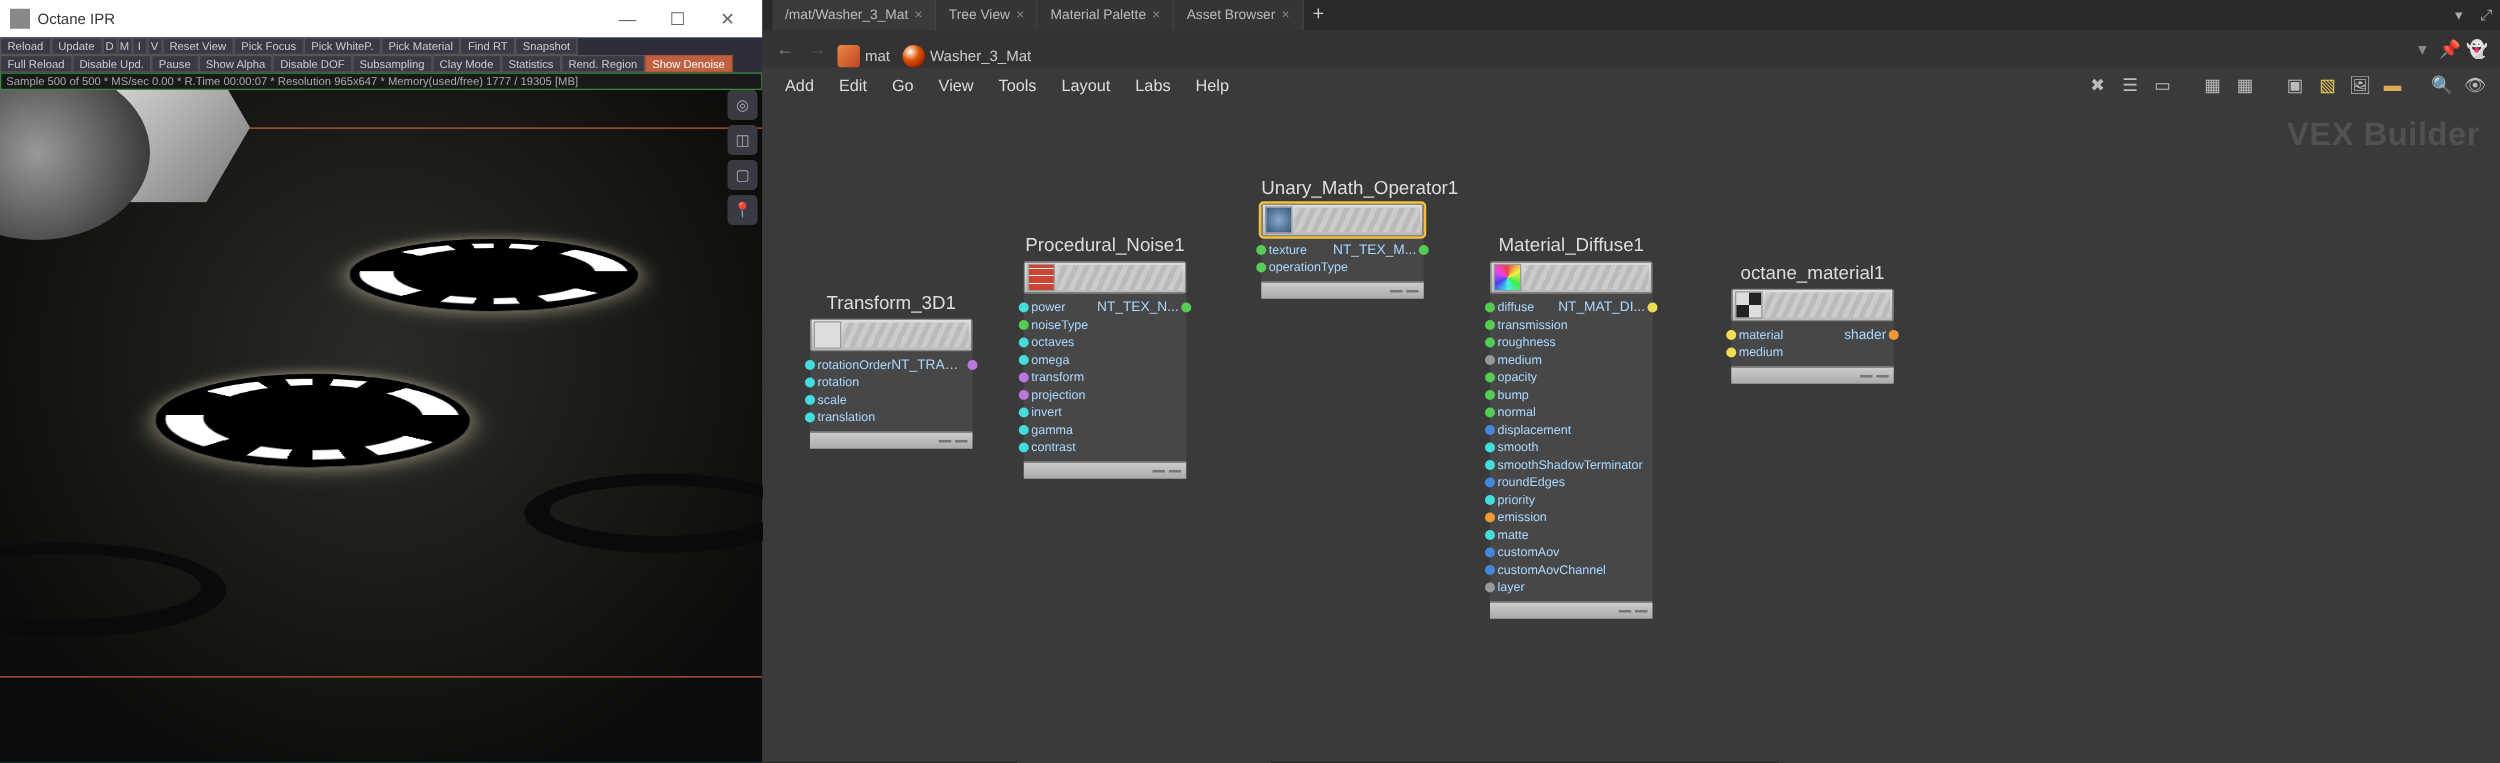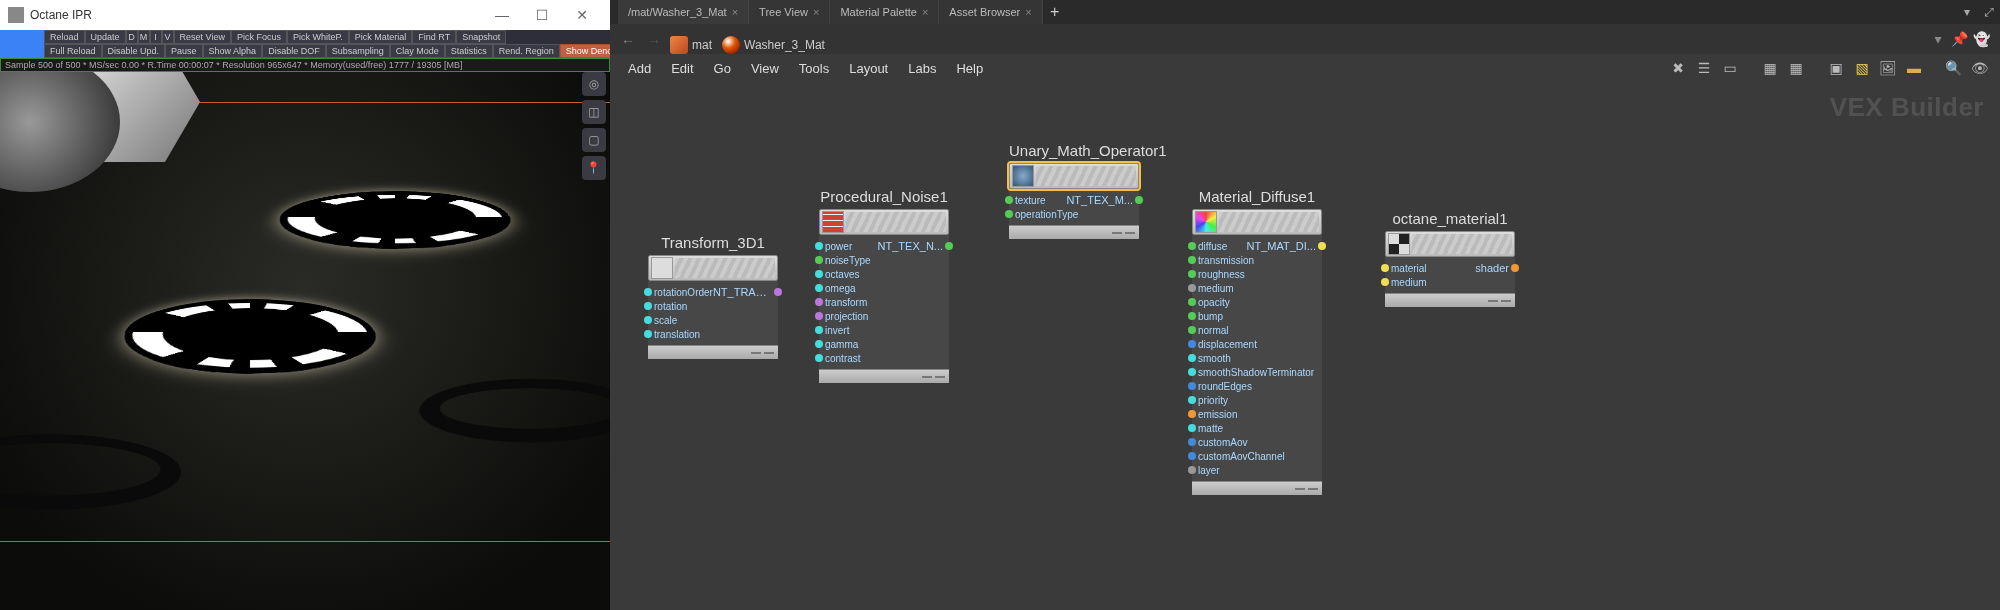--- a/index.html
+++ b/index.html
@@ -5,21 +5,21 @@
 * { margin: 0; padding: 0; box-sizing: border-box; font-family: -apple-system, "Segoe UI", Arial, sans-serif; }
 body { width: 2000px; height: 610px; display: flex; background: #000; overflow: hidden; }
 
 
 .left-panel { width: 610px; height: 610px; background: #3b82f6; display: flex; flex-direction: column; position: relative; }
 .titlebar { height: 30px; background: #fff; display: flex; align-items: center; padding: 0 8px; color: #333; font-size: 12px; }
 .titlebar-icon { width: 16px; height: 16px; background: #888; margin-right: 6px; }
 .titlebar-text { flex: 1; }
 .titlebar-btn { width: 40px; height: 30px; display: flex; align-items: center; justify-content: center; color: #666; font-size: 14px; cursor: pointer; }
 
-.toolbar-row { display: flex; background: #2e2e3a; height: 14px; align-items: stretch; margin-left: 44px; }
+.toolbar-row { display: flex; background: #2e2e3a; height: 14px; align-items: stretch; }
 .tb-btn { font-size: 9px; color: #ccc; border: 1px solid #555; padding: 0 5px; display: flex; align-items: center; background: #3a3a46; cursor: pointer; white-space: nowrap; }
 .tb-btn.hl { background: #c06040; color: #fff; border-color: #b05030; }
 .tb-btn.sq { width: 12px; padding: 0; justify-content: center; }
 
 .statusbar { height: 14px; background: #1a1a1a; border: 1px solid #3a8a3a; color: #aaa; font-size: 9px; padding: 4px 4px; display: flex; align-items: center; overflow: hidden; }
 
 .render-view { flex: 1; background: radial-gradient(circle at 50% 40%, #2a2a27 0%, #0c0c0a 80%); position: relative; overflow: hidden; }
 .hline { position: absolute; left: 0; right: 0; height: 1px; background: #c06030; }
 .render-content { position: absolute; inset: 0; }
 

